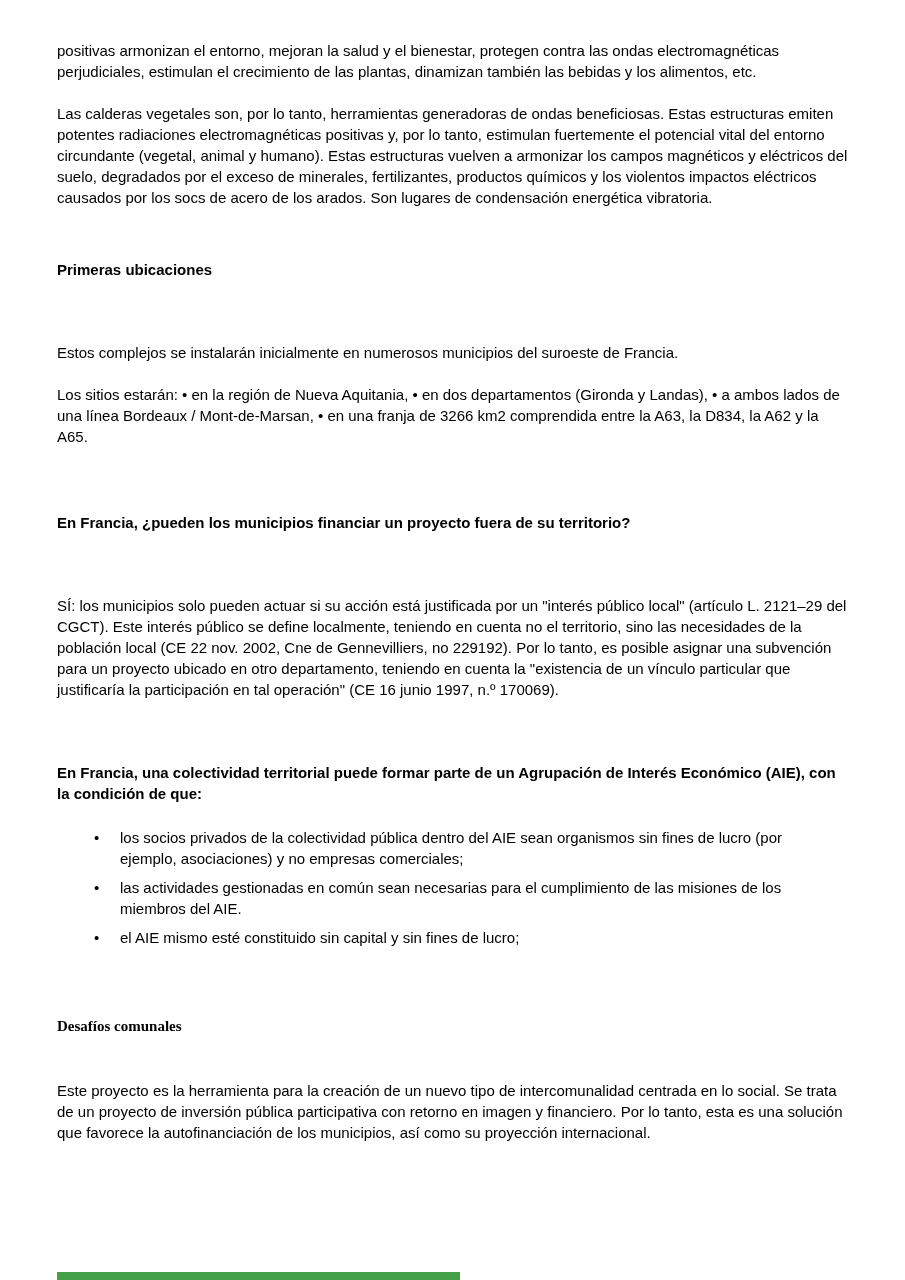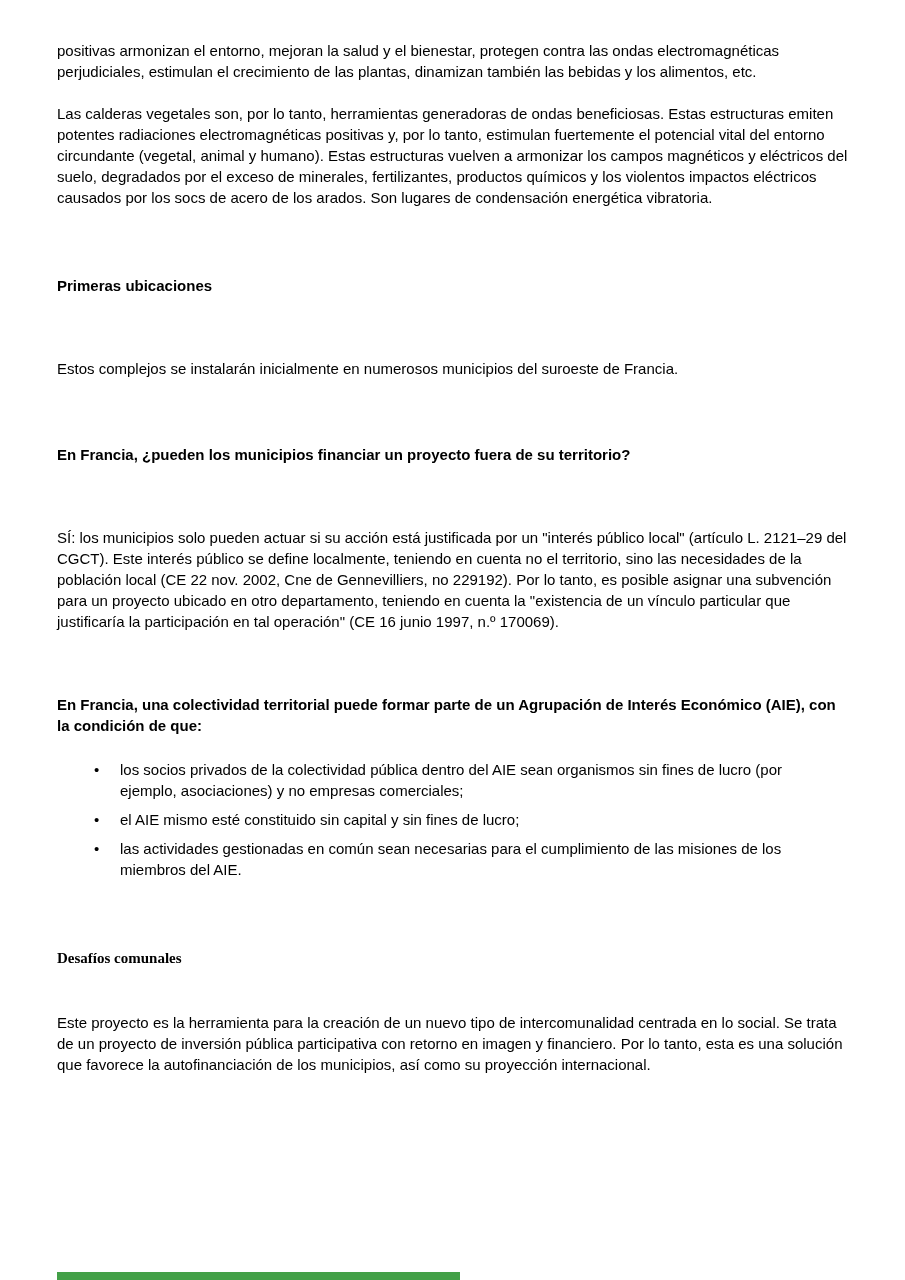--- a/index.html
+++ b/index.html
@@ -29,21 +29,21 @@
   }
   .heading {
     font-weight: bold;
     font-size: 15px;
     line-height: 21px;
   }
   .mt-std   { margin-top: 21px; }
   .mt-59    { margin-top: 43px; }
   .mt-62    { margin-top: 62px; }
   .mt-65    { margin-top: 65px; }
-  .mt-67    { margin-top: 67px; }
+  .mt-67    { margin-top: 51px; }
   .mt-68    { margin-top: 68px; font-family: Liberation Serif, serif; }
   ul.bullets {
     list-style: none;
     margin: 23px 0 0 0;
     padding: 0;
   }
   ul.bullets li {
     position: relative;
     padding-left: 55px;
     margin: 8px;
@@ -70,32 +70,33 @@
 <div class="page">
 
   <p class="para">positivas armonizan el entorno, mejoran la salud y el bienestar, protegen contra las ondas electromagnéticas perjudiciales, estimulan el crecimiento de las plantas, dinamizan también las bebidas y los alimentos, etc.</p>
 
   <p class="para mt-std">Las calderas vegetales son, por lo tanto, herramientas generadoras de ondas beneficiosas. Estas estructuras emiten potentes radiaciones electromagnéticas positivas y, por lo tanto, estimulan fuertemente el potencial vital del entorno circundante (vegetal, animal y humano). Estas estructuras vuelven a armonizar los campos magnéticos y eléctricos del suelo, degradados por el exceso de minerales, fertilizantes, productos químicos y los violentos impactos eléctricos causados por los socs de acero de los arados. Son lugares de condensación energética vibratoria.</p>
 
   <h2 class="heading mt-67">Primeras ubicaciones</h2>
 
   <p class="para mt-62">Estos complejos se instalarán inicialmente en numerosos municipios del suroeste de Francia.</p>
 
+  <p class="para mt-std">Los sitios estarán: • en la región de Nueva Aquitania, • en dos departamentos (Gironda y Landas), • a ambos lados de una línea Bordeaux / Mont-de-Marsan, • en una franja de 3266 km2 comprendida entre la A63, la D834, la A62 y la A65.</p>
 
 
   <h2 class="heading mt-65">En Francia, ¿pueden los municipios financiar un proyecto fuera de su territorio?</h2>
 
   <p class="para mt-62">SÍ: los municipios solo pueden actuar si su acción está justificada por un "interés público local" (artículo L. 2121–29 del CGCT). Este interés público se define localmente, teniendo en cuenta no el territorio, sino las necesidades de la población local (CE 22 nov. 2002, Cne de Gennevilliers, no 229192). Por lo tanto, es posible asignar una subvención para un proyecto ubicado en otro departamento, teniendo en cuenta la "existencia de un vínculo particular que justificaría la participación en tal operación" (CE 16 junio 1997, n.º 170069).</p>
 
   <h2 class="heading mt-62">En Francia, una colectividad territorial puede formar parte de un Agrupación de Interés Económico (AIE), con la condición de que:</h2>
 
   <ul class="bullets">
     <li>los socios privados de la colectividad pública dentro del AIE sean organismos sin fines de lucro (por ejemplo, asociaciones) y no empresas comerciales;</li>
+    <li>las actividades gestionadas en común sean necesarias para el cumplimiento de las misiones de los miembros del AIE.</li>
     <li>el AIE mismo esté constituido sin capital y sin fines de lucro;</li>
-    <li>las actividades gestionadas en común sean necesarias para el cumplimiento de las misiones de los miembros del AIE.</li>
   </ul>
 
   <h2 class="heading mt-68">Desafíos comunales</h2>
 
   <p class="para mt-59">Este proyecto es la herramienta para la creación de un nuevo tipo de intercomunalidad centrada en lo social. Se trata de un proyecto de inversión pública participativa con retorno en imagen y financiero. Por lo tanto, esta es una solución que favorece la autofinanciación de los municipios, así como su proyección internacional.</p>
 
 </div>
 
 <div class="green-bar" style="background-color: rgb(67, 160, 71);"></div>
 

